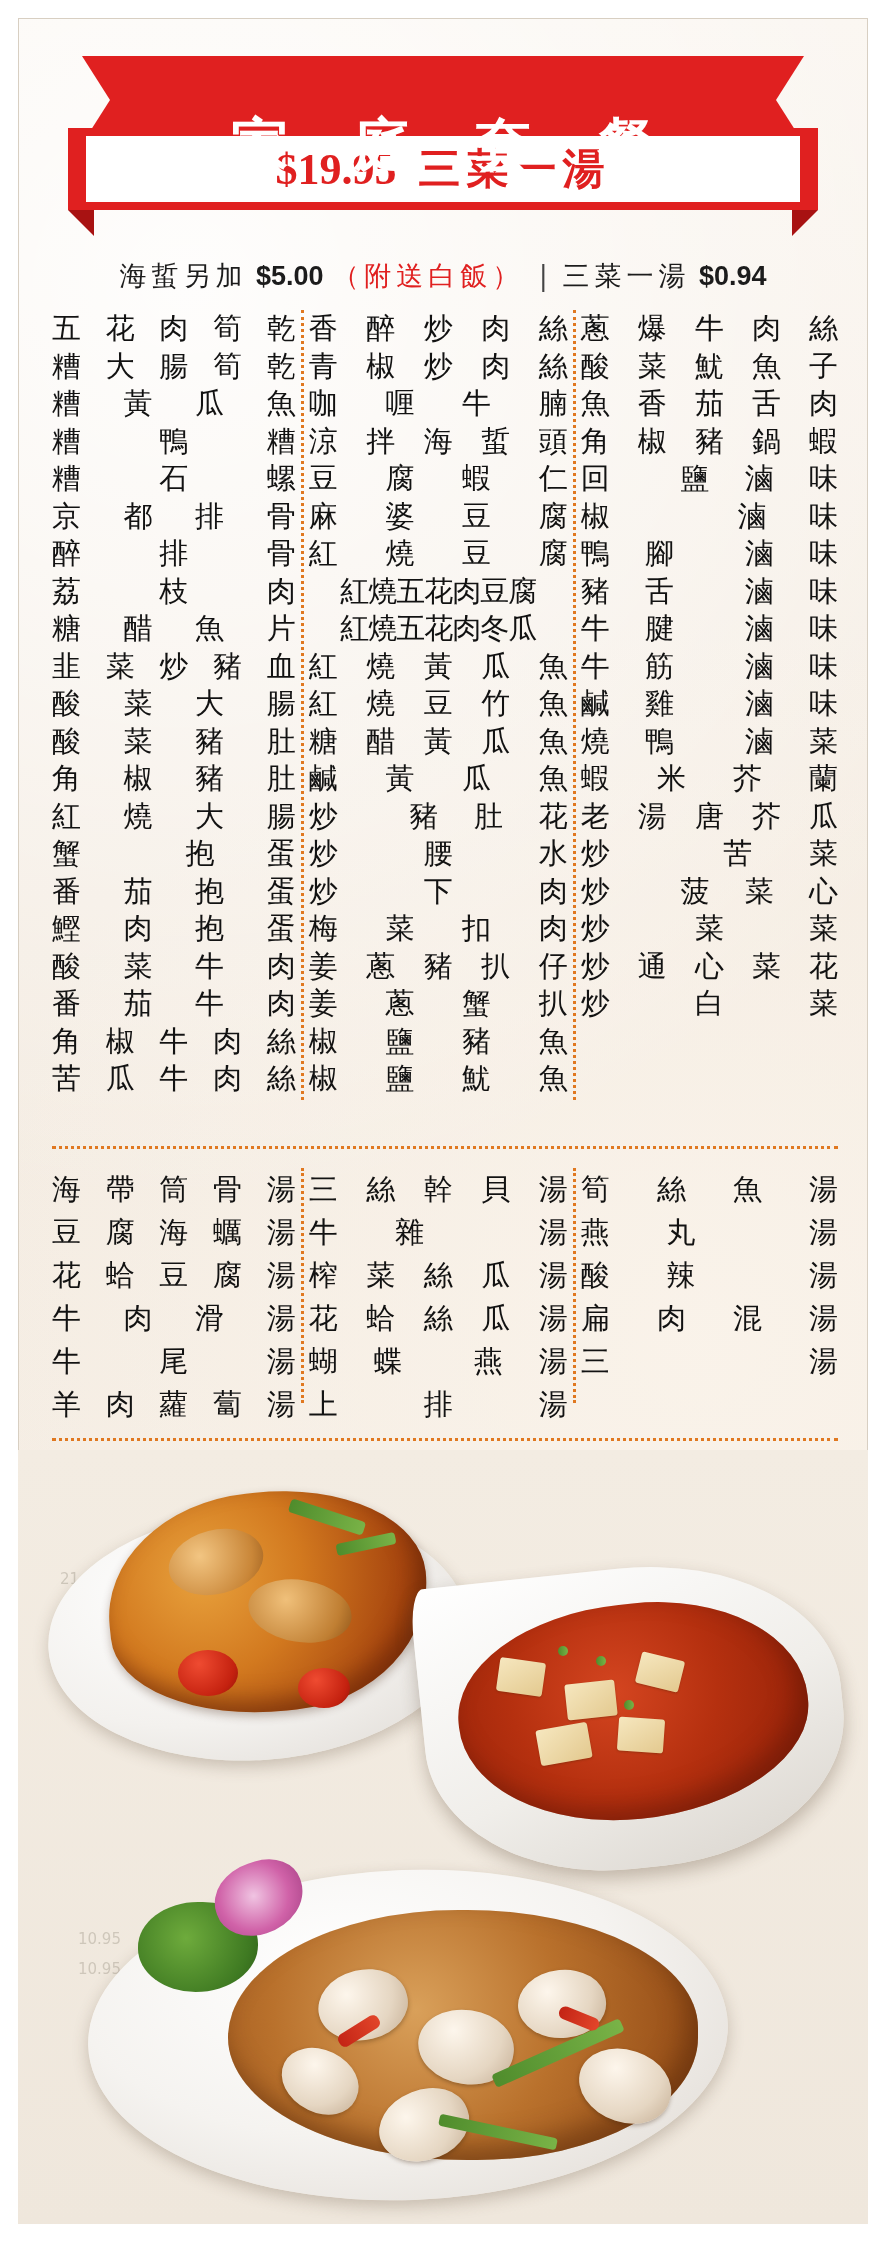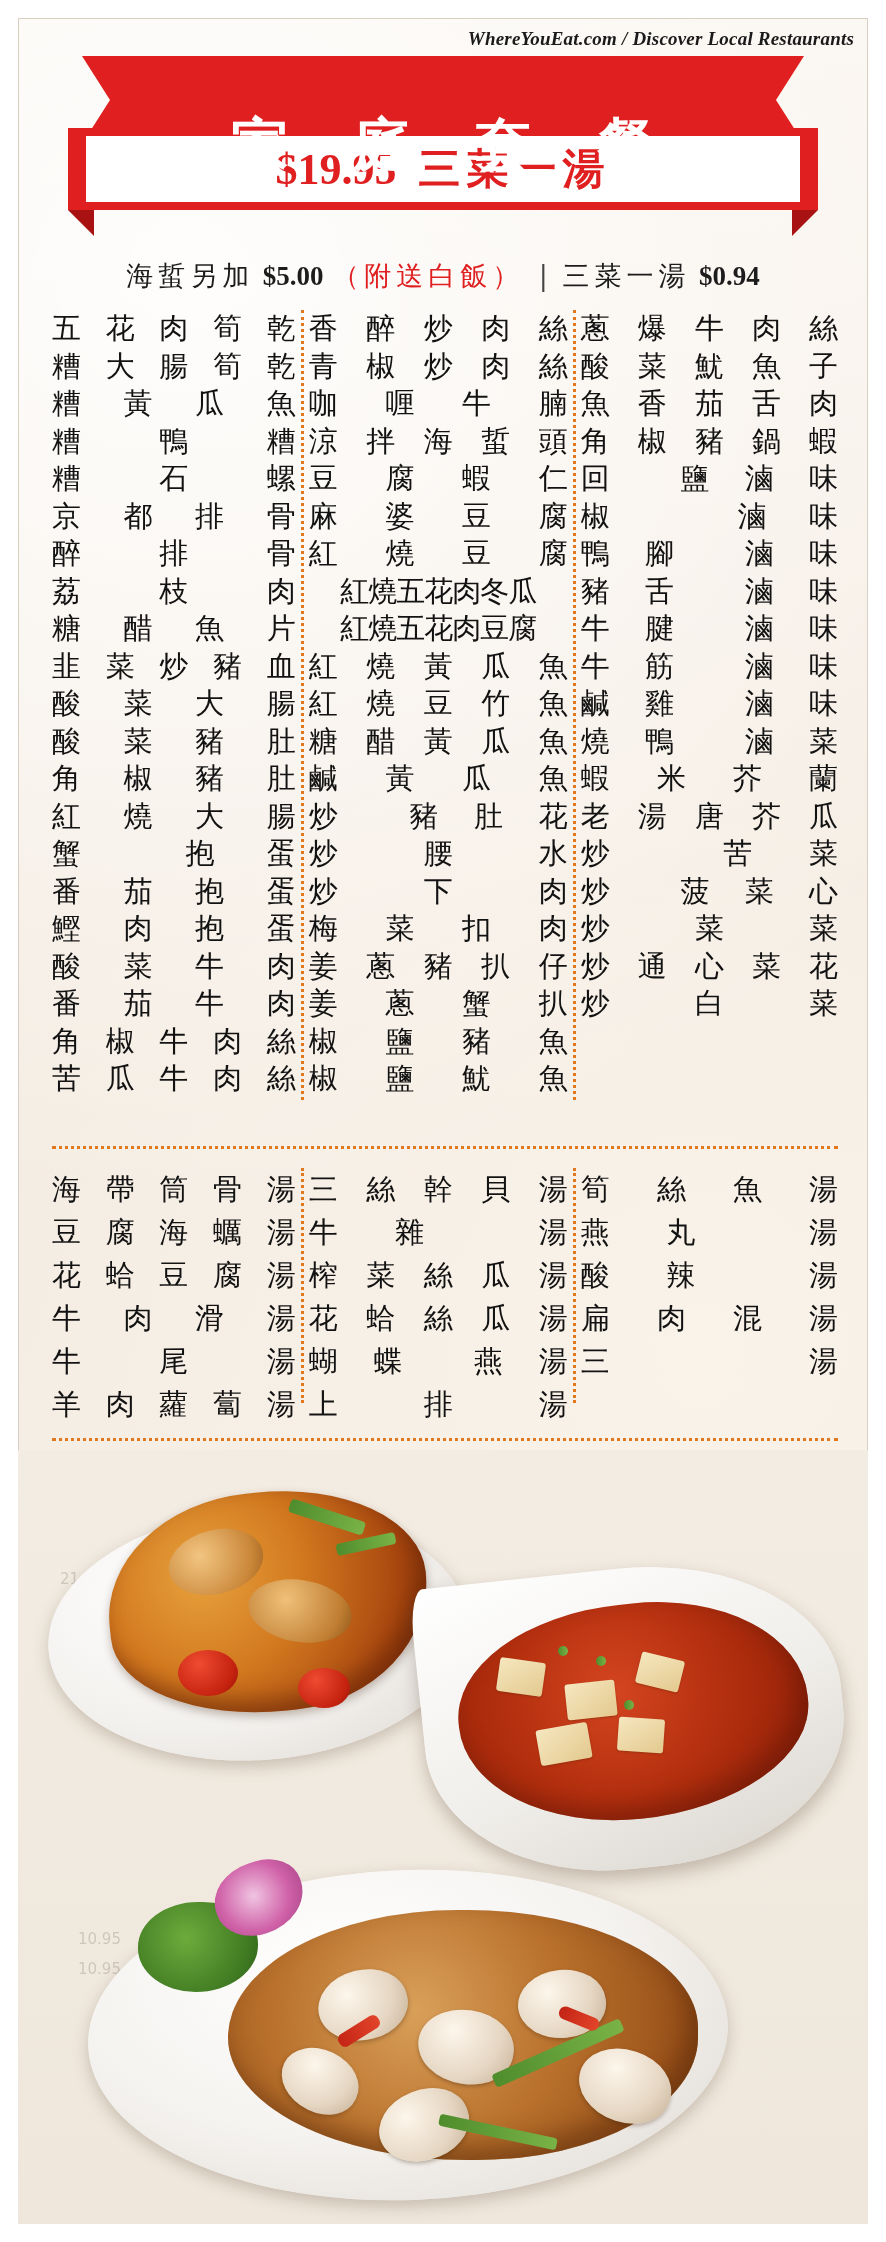--- a/index.html
+++ b/index.html
@@ -149,21 +149,21 @@
     top: 240px;
     left: 0;
     width: 850px;
     text-align: center;
     font-family: "DejaVu Serif", serif;
     font-size: 27px;
     color: #1c1c1c;
     white-space: nowrap;
   }
   .surcharge .cjk { letter-spacing: 5px; }
-  .surcharge .amt { font-family: Liberation Serif, serif; font-weight: bold; }
+  .surcharge .amt { font-family: Liberation Sans, sans-serif; font-weight: bold; }
   .surcharge .red { color: #e02020; margin-top: 48px; }
   .surcharge .sep { color: #444; padding: 0 6px; }
 
   
   .dish-area {
     position: absolute;
     top: 292px;
     left: 34px;
     width: 786px;
     height: 830px;
@@ -352,21 +352,20 @@
     background: linear-gradient(145deg, #f6e7bf, #e3c98f);
     box-shadow: 0 1px 2px rgba(90,40,10,0.4);
   }
 </style>
 </head>
 <body>
 
 <div class="page">
   <div class="menu-sheet">
 
-    <div class="site-credit">WhereYouEat.com / Discover Local Restaurants</div>
 
     <div class="banner-wrap">
       <div class="ribbon-top"></div>
       <div class="ribbon-title">家 庭 套 餐</div>
       <div class="ribbon-bottom">
         <div class="ribbon-bottom-inner">
           <span class="price-text">$19.95</span>
           <span class="set-text">三菜一湯</span>
         </div>
       </div>
@@ -552,24 +551,24 @@
             <span>豆</span>
             <span>腐</span>
           </div>
           <div class="dish-row">
             <span>紅</span>
             <span>燒</span>
             <span>豆</span>
             <span>腐</span>
           </div>
           <div class="dish-row compact">
+            <span>紅燒五花肉豆腐</span>
+          </div>
+          <div class="dish-row compact">
             <span>紅燒五花肉冬瓜</span>
-          </div>
-          <div class="dish-row compact">
-            <span>紅燒五花肉豆腐</span>
           </div>
           <div class="dish-row">
             <span>紅</span>
             <span>燒</span>
             <span>黃</span>
             <span>瓜</span>
             <span>魚</span>
           </div>
           <div class="dish-row">
             <span>紅</span>

